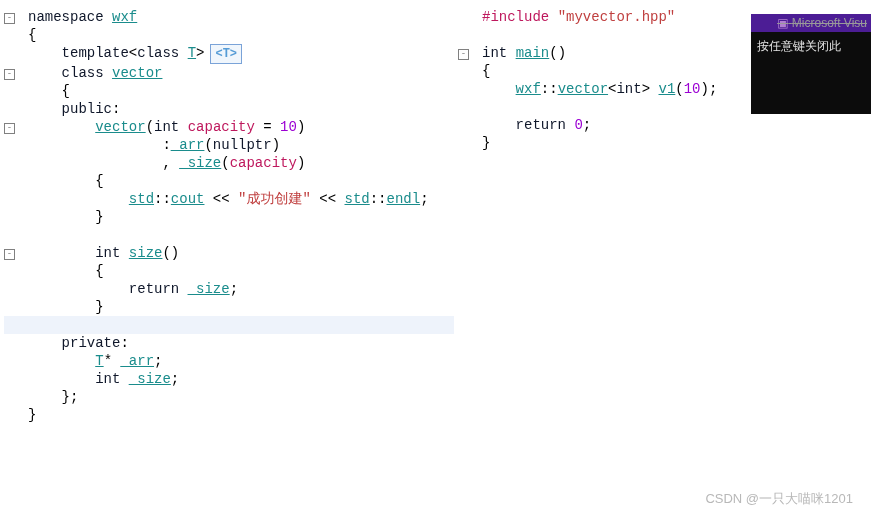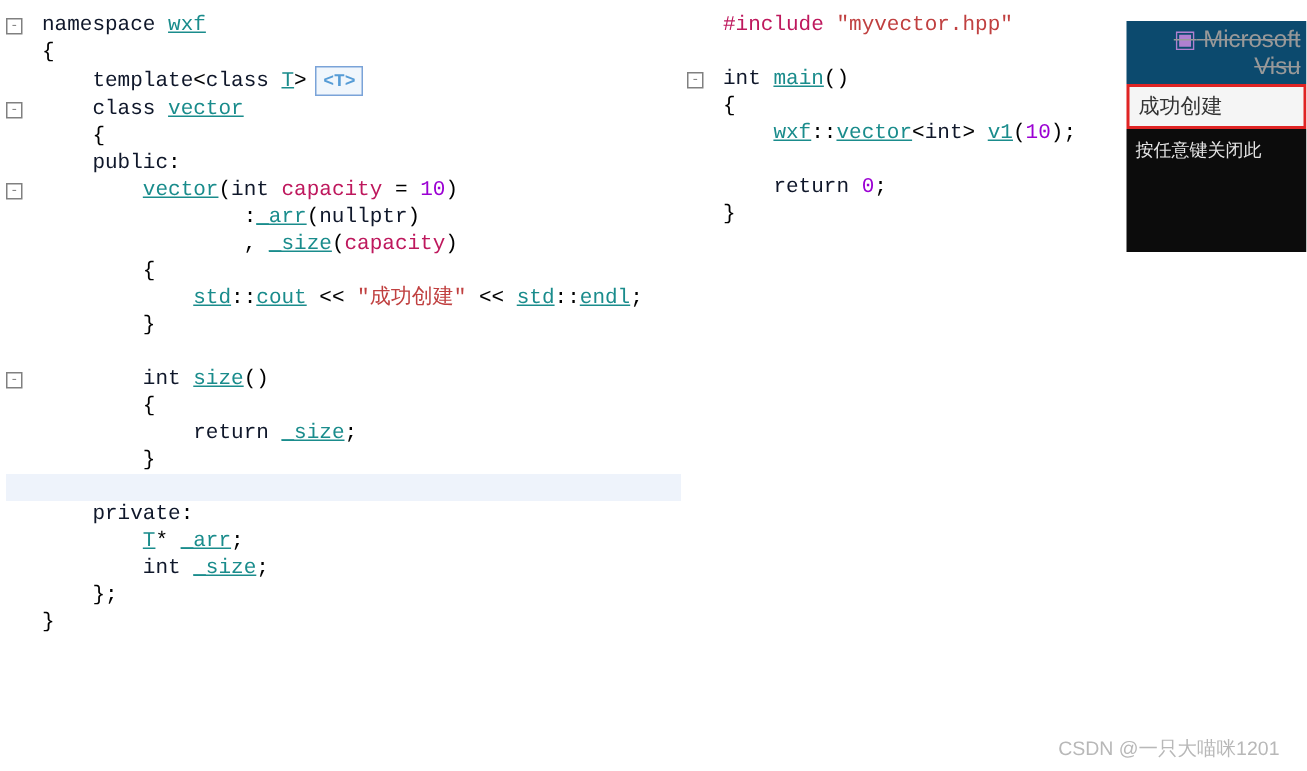--- a/index.html
+++ b/index.html
@@ -27,26 +27,26 @@
     padding: 8px 0 0 0;
   }
   .console-overlay {
     position: absolute;
     top: 14px;
     right: 0;
     width: 120px;
   }
   .console-title {
     font-family: "Segoe UI", Arial, sans-serif;
-    font-size: 16px;
+    font-size: 12px;
     color: #999;
     text-decoration: line-through;
     text-align: right;
     padding: 2px 4px;
-    background: #0c4a6e;
+    background: #4c1d95;
   }
   .console-highlight {
     border: 2px solid #e02424;
     padding: 4px 6px;
     font-size: 14px;
     color: #333;
     background: #f5f5f5;
   }
   .console-dark {
     background: #0c0c0c;
@@ -127,19 +127,18 @@
   <div class="right-pane">
     <div class="code" id="right-code"><span class="line"><span class="gutter">&nbsp;</span><span class="p">#include </span><span class="s">"myvector.hpp"</span></span><span class="line"><span class="gutter">&nbsp;</span><span class="c"></span></span><span class="line"><span class="gutter"><span class="fold">-</span></span><span class="k">int</span><span class="c"> </span><span class="t">main</span><span class="c">()</span></span><span class="line"><span class="gutter">&nbsp;</span><span class="c">{</span></span><span class="line"><span class="gutter">&nbsp;</span>    <span class="t">wxf</span><span class="c">::</span><span class="t">vector</span><span class="c">&lt;</span><span class="k">int</span><span class="c">&gt; </span><span class="t">v1</span><span class="c">(</span><span class="n">10</span><span class="c">);</span></span><span class="line"><span class="gutter">&nbsp;</span><span class="c"></span></span><span class="line"><span class="gutter">&nbsp;</span>    <span class="k">return</span><span class="c"> </span><span class="n">0</span><span class="c">;</span></span><span class="line"><span class="gutter">&nbsp;</span><span class="c">}</span></span></div>
   </div>
 </div>
 
 <div class="console-overlay">
   <div class="console-title">
     <span style="color:#b080d0;">▣</span>
     <span>Microsoft Visu</span>
   </div>
-  <div class="console-highlight">成功创建</div>
   <div class="console-dark" id="console-dark">
       <div>按任意键关闭此</div>
     </div>
 </div>
 
 <div class="watermark">CSDN @一只大喵咪1201</div>
 
 </body></html>

